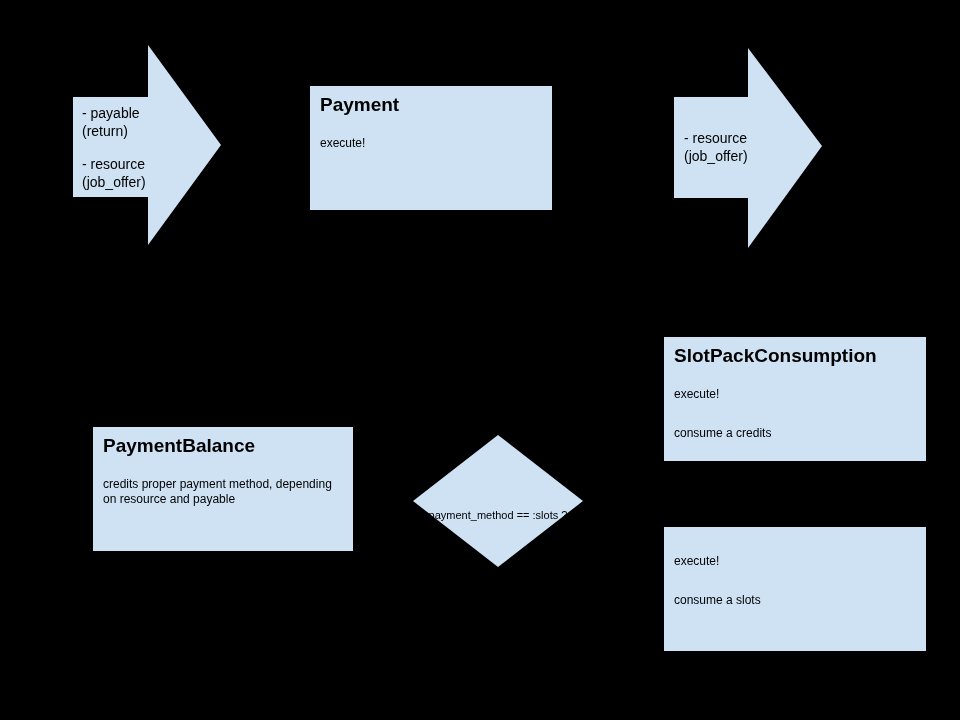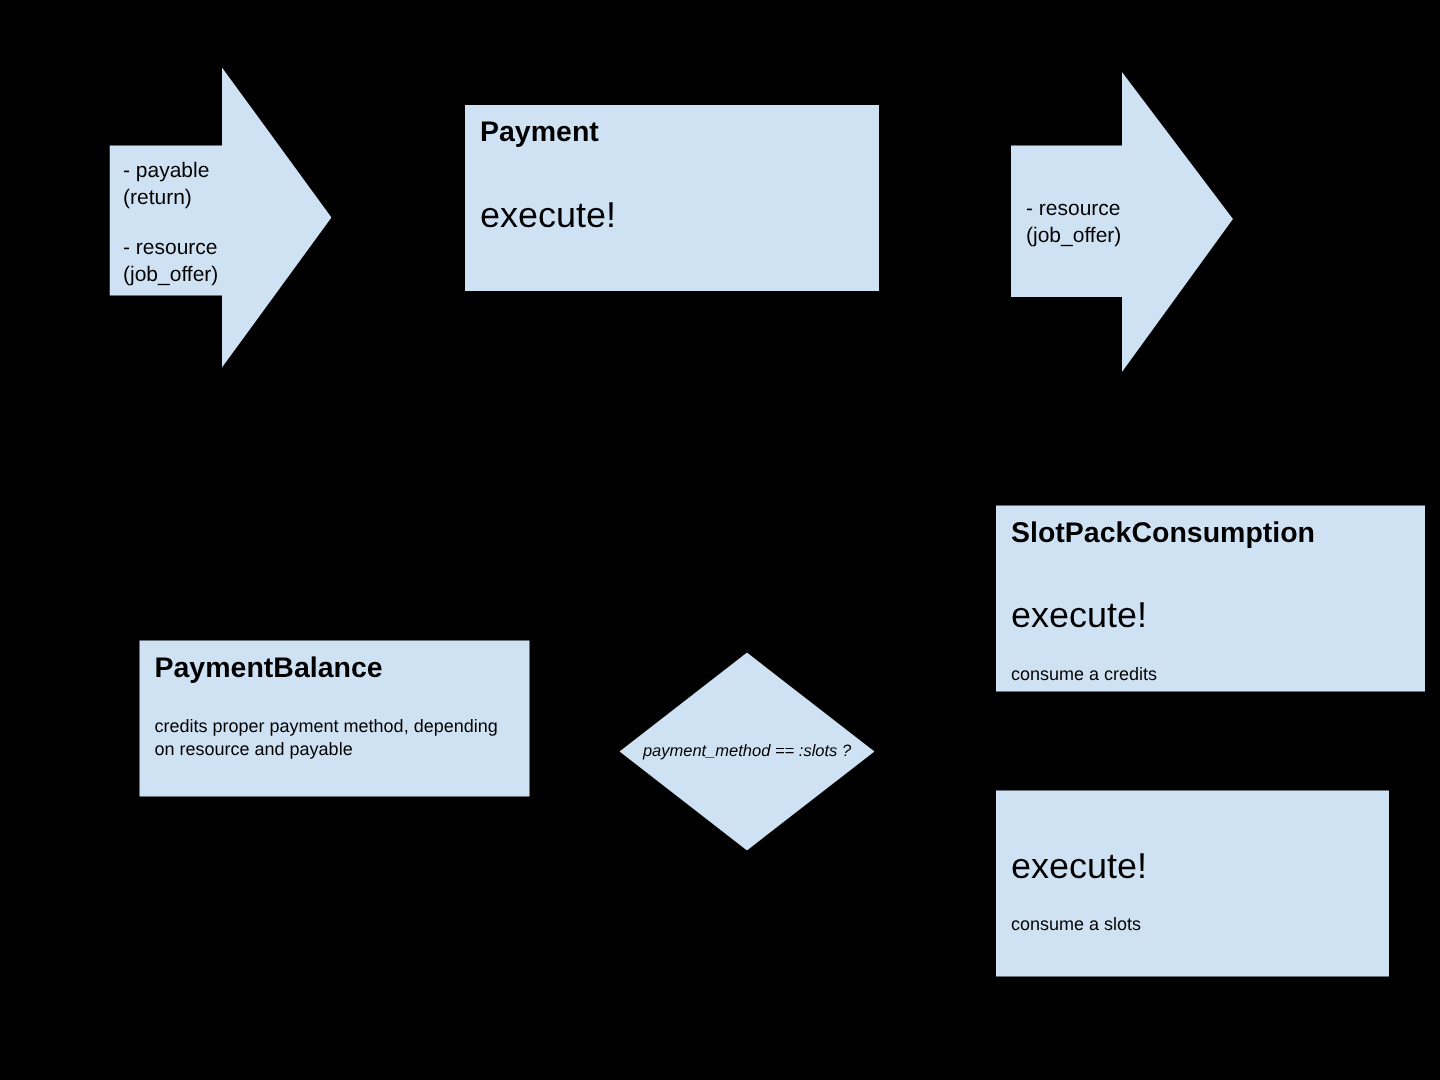--- a/index.html
+++ b/index.html
@@ -20,48 +20,47 @@
   }
   .shape { position: absolute; display: block; }
   .shape polygon { fill: var(--fill); }
 
   .node {
     position: absolute;
     background: var(--fill);
     padding: 7px 10px 0 10px;
   }
   .node-title  { font-size: 19px; font-weight: bold; line-height: 23px; }
-  .node-method { font-size: 24px; line-height: 23px; margin-top: 32px; }
+  .node-method { font-size: 12px; line-height: 23px; margin-top: 16px; }
   .node-note   { font-size: 12px; line-height: 15px; margin-top: 20px; }
 
   .arrow-label {
     position: absolute;
     font-size: 14px;
     line-height: 18px;
     white-space: nowrap;
   }
   .param + .param { margin-top: 15px; }
 
   .decision-label {
     position: absolute;
-    left: 413px; top: 435px; width: 170px; height: 132px;
+    left: 413px; top: 449px; width: 170px; height: 132px;
     display: flex; align-items: center; justify-content: center;
     font-size: 11px;
     white-space: nowrap;
-    font-style: italic;
   }
 
   
   #arrow-input  { left: 73px;  top: 45px; width: 148px; height: 200px; }
   #arrow-output { left: 674px; top: 48px; width: 148px; height: 200px; }
   #arrow-input-label  { left: 82px;  top: 104px; }
   #arrow-output-label { left: 684px; top: 129px; }
-  #node-payment               { left: 310px; top: 70px;  width: 276px; height: 124px; }
-  #node-slot-pack-consumption { left: 664px; top: 337px; width: 286px; height: 124px; }
-  #node-payment-balance       { left: 93px;  top: 427px; width: 260px; height: 104px; }
+  #node-payment               { left: 310px; top: 86px;  width: 242px; height: 124px; }
+  #node-slot-pack-consumption { left: 664px; top: 337px; width: 262px; height: 124px; }
+  #node-payment-balance       { left: 93px;  top: 427px; width: 260px; height: 124px; }
   #node-debit-record-creation { left: 664px; top: 527px; width: 262px; height: 124px; }
   #decision-diamond { left: 413px; top: 435px; width: 170px; height: 132px; }
 </style>
 </head>
 <body>
 
 <div>
 
   <svg id="arrow-input" class="shape" viewBox="0 0 148 200" aria-hidden="true">
     <polygon points="0,52 75,52 75,0 148,100 75,200 75,152 0,152"></polygon>

